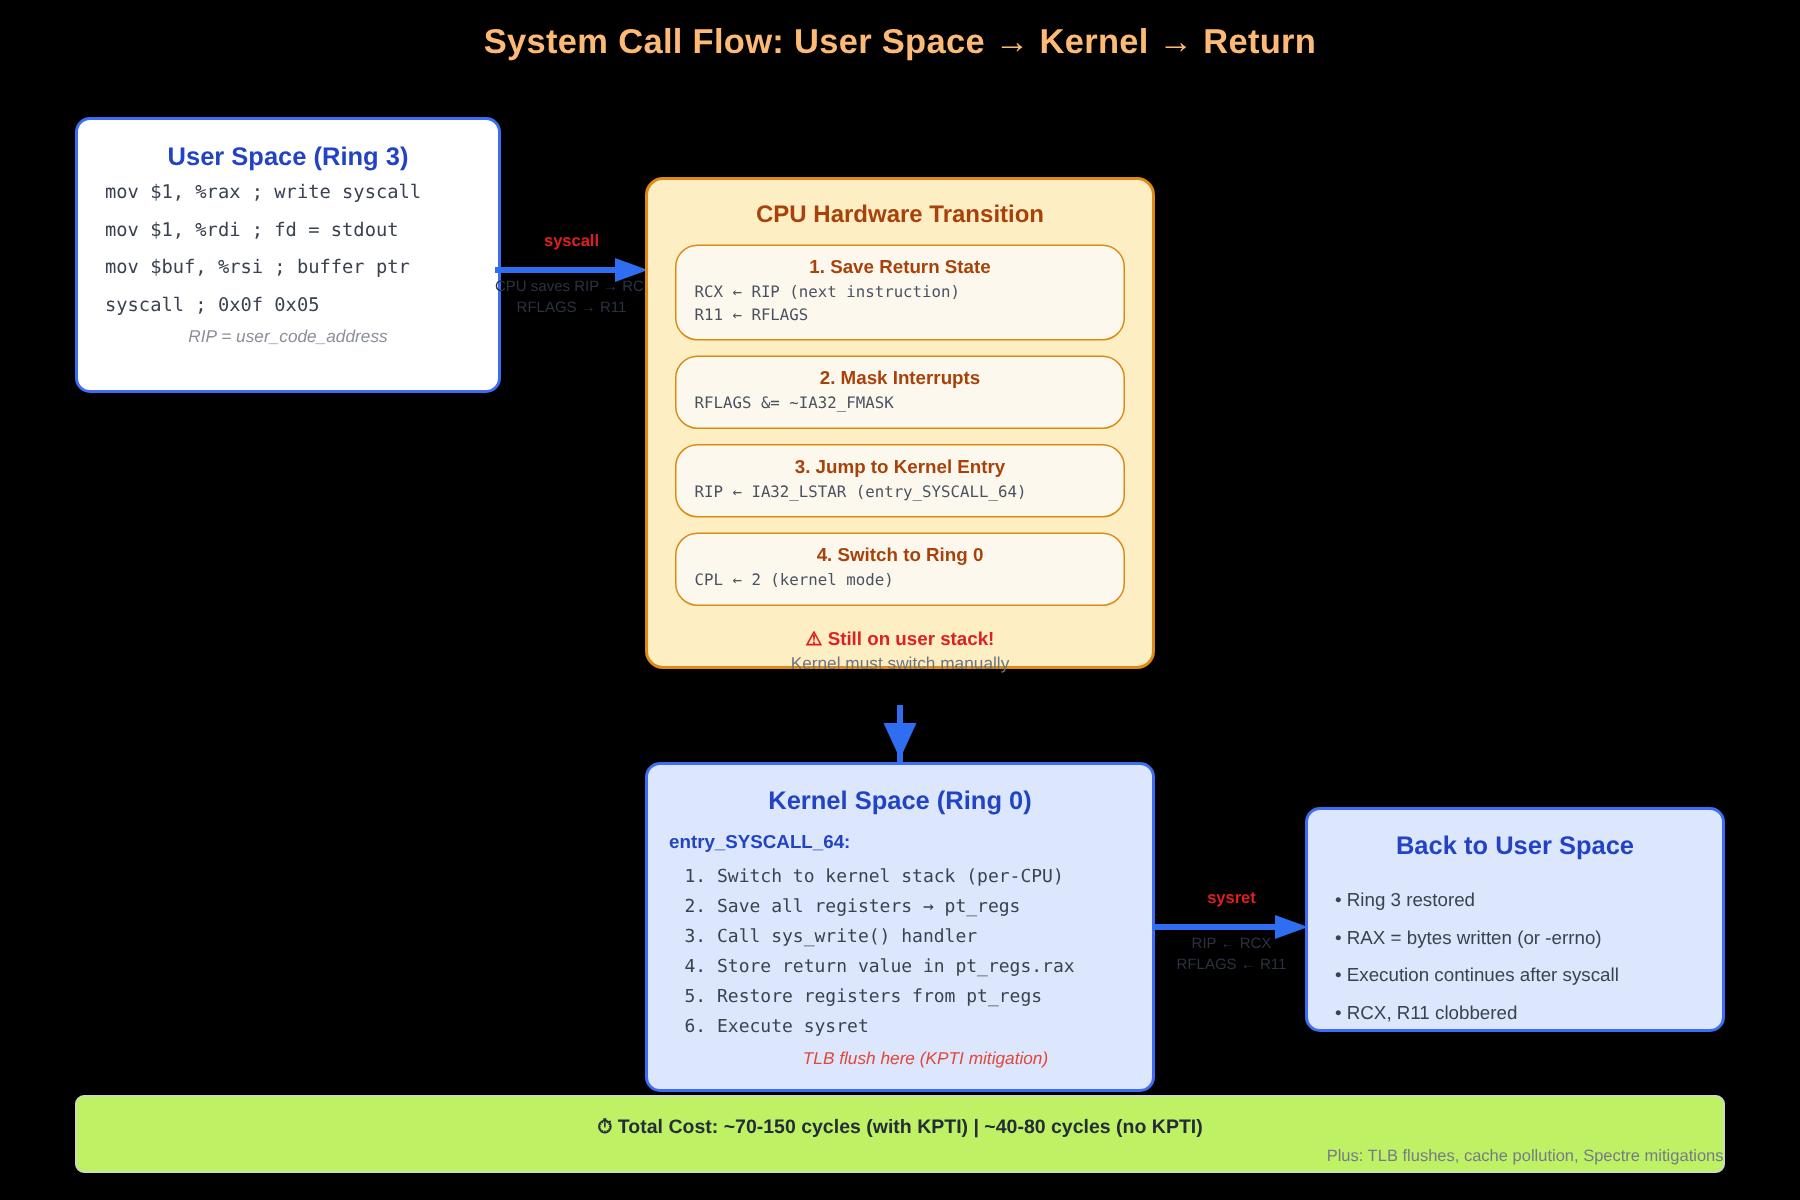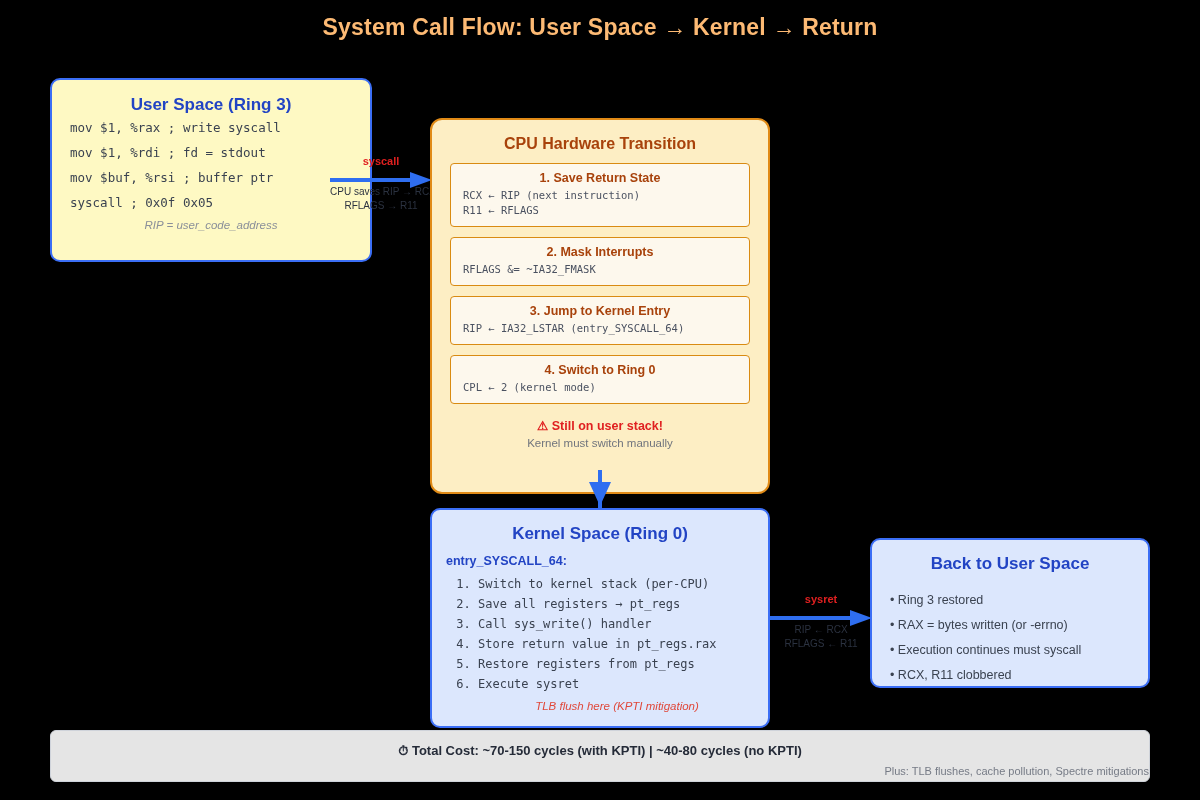--- a/index.html
+++ b/index.html
@@ -41,22 +41,22 @@
     border-radius: 10px;
   }
   .box-title {
     text-align: center;
     font-weight: bold;
   }
 
   
   #user-space-box {
     left: 50px; top: 78px;
-    width: 322px; height: 184px;
-    background: #fef9c3;
+    width: 284px; height: 184px;
+    background: #ffffff;
     border: 2px solid #3b6ef5;
   }
   #user-space-box .box-title {
     color: #2244c4;
     font-size: 17px;
     margin-top: 15px;
   }
   .code-line {
     font-family: "DejaVu Sans Mono", "Liberation Mono", monospace;
     font-size: 12.5px;
@@ -69,36 +69,36 @@
     text-align: center;
     font-style: italic;
     font-size: 11.5px;
     color: #8a8f99;
     margin-top: 4px;
   }
 
   
   #cpu-box {
     left: 430px; top: 118px;
-    width: 340px; height: 376px;
+    width: 340px; height: 328px;
     background: #fdeec4;
     border: 2px solid #e08a16;
     border-radius: 12px;
   }
   #cpu-box .box-title {
     color: #a8420b;
     font-size: 16px;
     margin-top: 15px;
   }
   .step-card {
     position: relative;
     margin: 10px 18px 0 18px;
     background: #fdf8ed;
     border: 1.5px solid #d98b12;
-    border-radius: 4px;
+    border-radius: 15px;
     padding: 7px 0 8px 0;
   }
   .step-title {
     text-align: center;
     font-weight: bold;
     font-size: 12.5px;
     color: #a8420b;
     margin-bottom: 3px;
   }
   .step-detail {
@@ -186,21 +186,21 @@
     padding-left: 18px;
   }
   #return-list li::before {
     content: "\2022\00a0";
   }
 
   
   #footer-box {
     left: 50px; top: 730px;
     width: 1100px; height: 52px;
-    background: #e5e5e5;
+    background: #bef264;
     border: 1px solid #cfd3da;
     border-radius: 6px;
   }
   #footer-main {
     text-align: center;
     font-weight: bold;
     font-size: 13px;
     color: #252b38;
     margin-top: 12px;
   }
@@ -322,21 +322,21 @@
     </svg>
     <div class="arrow-label-sub">RIP ← RCX</div>
     <div class="arrow-label-sub" style="top:44px;">RFLAGS ← R11</div>
   </div>
 
   <div class="box" id="return-box">
     <div class="box-title">Back to User Space</div>
     <ul id="return-list">
       <li>Ring 3 restored</li>
       <li>RAX = bytes written (or -errno)</li>
-      <li>Execution continues must syscall</li>
+      <li>Execution continues after syscall</li>
       <li>RCX, R11 clobbered</li>
     </ul>
   </div>
 
   <div class="box" id="footer-box">
     <div id="footer-main">⏱ Total Cost: ~70-150 cycles (with KPTI) | ~40-80 cycles (no KPTI)</div>
     <div id="footer-sub">Plus: TLB flushes, cache pollution, Spectre mitigations</div>
   </div>
 
 </div>

